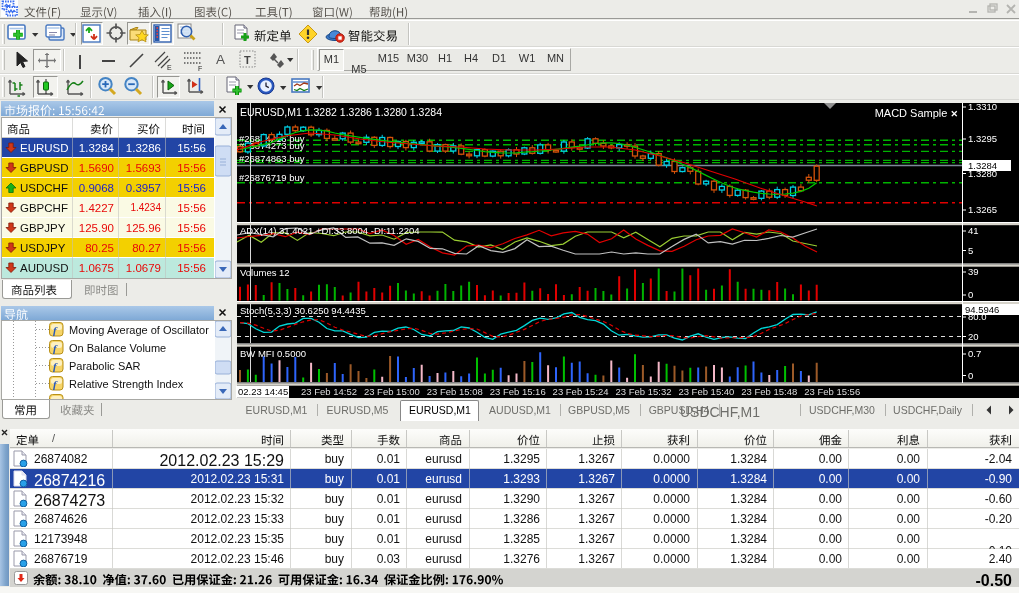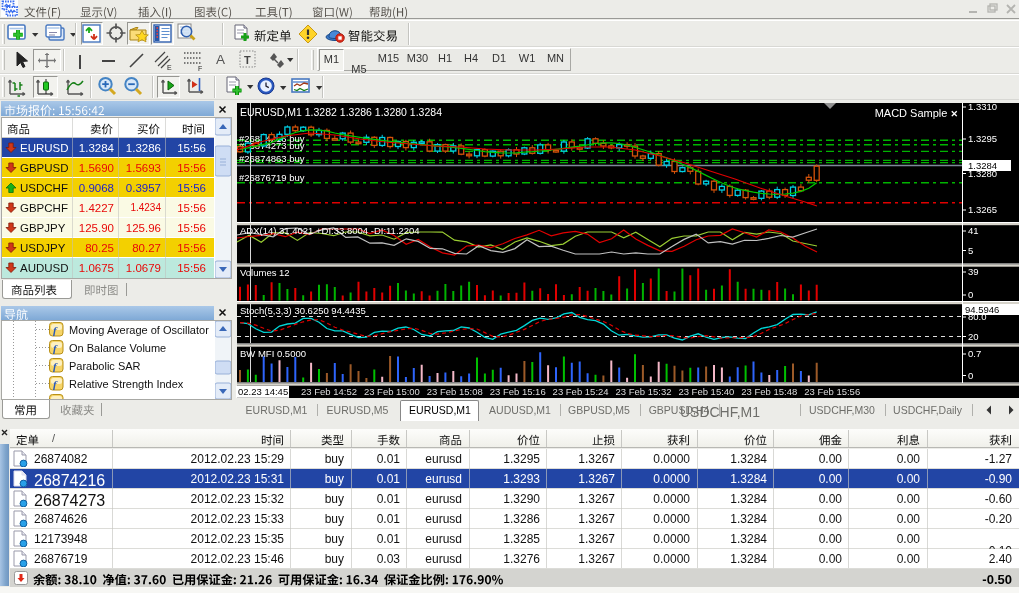--- a/index.html
+++ b/index.html
@@ -648,31 +648,31 @@
 <svg class="abs" style="left:989px;top:431.5px" width="26" height="16.7">
       <path transform="translate(0,12.42)" d="M8.2 -6.4C8.8 -6 9.4 -5.3 9.7 -4.9L10.3 -5.4C10 -5.8 9.3 -6.4 8.7 -6.8ZM7 -6.9V-5.2L7 -4.7H4.3V-3.9H6.9C6.7 -2.5 6.1 -0.9 4 0.4C4.2 0.5 4.5 0.8 4.6 0.9C6.3 -0.1 7.1 -1.4 7.5 -2.7C8.1 -1.1 9 0.2 10.4 0.9C10.5 0.7 10.8 0.4 11 0.2C9.4 -0.5 8.4 -2 7.9 -3.9H10.8V-4.7H7.8V-5.2V-6.9ZM7.3 -9.7V-8.7H4.3V-9.7H3.4V-8.7H0.7V-8H3.4V-7H4.3V-8H7.3V-7.1H8.1V-8H10.8V-8.7H8.1V-9.7ZM3.7 -6.8C3.5 -6.5 3.2 -6.2 2.9 -5.9C2.5 -6.3 2.1 -6.6 1.6 -7L1.1 -6.5C1.6 -6.2 1.9 -5.9 2.2 -5.5C1.7 -5.1 1.1 -4.8 0.5 -4.6C0.6 -4.4 0.9 -4.2 1 -4C1.6 -4.2 2.1 -4.5 2.6 -4.9C2.8 -4.6 3 -4.2 3 -3.8C2.5 -3 1.4 -2.2 0.4 -1.8C0.6 -1.6 0.9 -1.3 1 -1.1C1.7 -1.5 2.5 -2.2 3.2 -2.9L3.2 -2.4C3.2 -1.3 3.1 -0.4 2.8 -0.1C2.7 0 2.6 0.1 2.4 0.1C2.2 0.1 1.8 0.1 1.2 0.1C1.4 0.3 1.5 0.6 1.5 0.9C2 0.9 2.4 0.9 2.8 0.8C3 0.8 3.2 0.7 3.4 0.5C3.9 -0.1 4 -1.1 4 -2.4C4 -3.4 3.9 -4.4 3.3 -5.3C3.7 -5.7 4.1 -6 4.4 -6.4Z M18.3 -8.3V-1.9H19.2V-8.3ZM21.1 -9.4V-0.2C21.1 -0 21.1 0.1 20.8 0.1C20.6 0.1 19.9 0.1 19.1 0.1C19.2 0.3 19.3 0.7 19.4 0.9C20.5 0.9 21.1 0.9 21.5 0.8C21.8 0.6 22 0.4 22 -0.2V-9.4ZM16.8 -9.6C15.7 -9.1 13.7 -8.7 12 -8.5C12.1 -8.3 12.2 -8 12.3 -7.8C13 -7.9 13.7 -8 14.5 -8.2V-6.2H12.1V-5.4H14.3C13.7 -4 12.7 -2.4 11.8 -1.5C12 -1.3 12.2 -0.9 12.3 -0.7C13.1 -1.5 13.9 -2.8 14.5 -4.1V0.9H15.3V-3.7C15.9 -3.1 16.7 -2.4 17 -2L17.5 -2.7C17.2 -3 15.9 -4.1 15.3 -4.6V-5.4H17.5V-6.2H15.3V-8.3C16.1 -8.5 16.8 -8.7 17.4 -8.9Z" fill="#111"></path>
     </svg>
 <div class="abs" style="left:10px;top:449px;width:1009px;height:20px;background:#fff;border-bottom:1px solid #dcdcd8"></div>
 <svg class="abs" style="left:12px;top:450px" width="16" height="17">
       <path d="M2 1 h8 l4 4 v11 h-12 z" fill="#fff" stroke="#99a"></path>
       <path d="M10 1 v4 h4" fill="#e8e8f0" stroke="#99a"></path>
       <circle cx="11.5" cy="13.5" r="3.4" fill="#28a0e8" stroke="#1060a0"></circle>
     </svg>
 <div class="t" style="left:34px;top:452px;font-size:12px;color:#111">26874082</div>
-<div class="t" style="right:735px;top:452px;font-size:12px;color:#111">2012.02.23 15:29</div>
+<div class="t" style="right:735px;top:452px;font-size:16px;color:#111">2012.02.23 15:29</div>
 <div class="t" style="right:675px;top:452px;font-size:12px;color:#111">buy</div>
 <div class="t" style="right:619px;top:452px;font-size:12px;color:#111">0.01</div>
 <div class="t" style="right:557px;top:452px;font-size:12px;color:#111">eurusd</div>
 <div class="t" style="right:479px;top:452px;font-size:12px;color:#111">1.3295</div>
 <div class="t" style="right:404px;top:452px;font-size:12px;color:#111">1.3267</div>
 <div class="t" style="right:329px;top:452px;font-size:12px;color:#111">0.0000</div>
 <div class="t" style="right:252px;top:452px;font-size:12px;color:#111">1.3284</div>
 <div class="t" style="right:177px;top:452px;font-size:12px;color:#111">0.00</div>
 <div class="t" style="right:99px;top:452px;font-size:12px;color:#111">0.00</div>
-<div class="t" style="right:7px;top:452px;font-size:12px;color:#111">-1.27</div>
+<div class="t" style="right:7px;top:452px;font-size:12px;color:#111">-2.04</div>
 <div class="abs" style="left:10px;top:469px;width:1009px;height:20px;background:#2245a5;border-bottom:1px solid #dcdcd8"></div>
 <svg class="abs" style="left:12px;top:470px" width="16" height="17">
       <path d="M2 1 h8 l4 4 v11 h-12 z" fill="#fff" stroke="#dde"></path>
       <path d="M10 1 v4 h4" fill="#e8e8f0" stroke="#dde"></path>
       <circle cx="11.5" cy="13.5" r="3.4" fill="#28a0e8" stroke="#1060a0"></circle>
     </svg>
 <div class="t" style="left:34px;top:472px;font-size:16px;color:#fff">26874216</div>
 <div class="t" style="right:735px;top:472px;font-size:12px;color:#fff">2012.02.23 15:31</div>
 <div class="t" style="right:675px;top:472px;font-size:12px;color:#fff">buy</div>
 <div class="t" style="right:619px;top:472px;font-size:12px;color:#fff">0.01</div>
@@ -768,14 +768,14 @@
 <div class="abs" style="left:848px;top:449px;width:1px;height:119px;background:#c4c4c0;opacity:0.65"></div>
 <div class="abs" style="left:927px;top:449px;width:1px;height:119px;background:#c4c4c0;opacity:0.65"></div>
 <div class="abs" style="left:10px;top:569px;width:1009px;height:18px;background:#d4d4d0"></div>
 <svg class="abs" style="left:14px;top:571px" width="14" height="14">
 <rect x="0.5" y="0.5" width="13" height="13" rx="2" fill="#fff" stroke="#999"></rect>
 <path d="M7 11 L3.5 7 H5.5 V3 H8.5 V7 H10.5 Z" fill="#e02818"></path>
 </svg>
 <svg class="abs" style="left:33px;top:570.5px" width="473.4" height="17.7">
       <path transform="translate(0,13.18)" d="M7.7 -1.8C8.5 -1 9.6 0 10.1 0.7L11.4 -0.1C10.9 -0.8 9.7 -1.8 8.9 -2.5ZM3 -2.5C2.4 -1.7 1.4 -0.8 0.5 -0.3C0.9 -0 1.4 0.5 1.6 0.7C2.5 0.1 3.6 -1 4.4 -2ZM6.1 -10.5C4.7 -8.8 2.3 -7.3 0.2 -6.4C0.5 -6.1 0.9 -5.6 1.2 -5.2C1.7 -5.5 2.3 -5.8 2.9 -6.1V-5.4H5.3V-4.2H1.3V-2.9H5.3V-0.5C5.3 -0.3 5.3 -0.3 5.1 -0.3C4.9 -0.3 4.2 -0.3 3.6 -0.3C3.8 0.1 4.1 0.7 4.1 1.1C5.1 1.1 5.7 1.1 6.2 0.9C6.7 0.6 6.9 0.2 6.9 -0.5V-2.9H11.1V-4.2H6.9V-5.4H9.2V-6.2C9.8 -5.9 10.5 -5.6 11.1 -5.3C11.3 -5.7 11.7 -6.2 12.1 -6.6C10.3 -7.2 8.6 -8 7 -9.6L7.2 -9.9ZM3.7 -6.7C4.6 -7.3 5.4 -7.9 6.1 -8.6C6.9 -7.8 7.7 -7.2 8.5 -6.7Z M21.2 -0.7C22 -0.2 22.9 0.6 23.4 1.1L24.2 0.1C23.7 -0.4 22.7 -1.1 22 -1.6ZM18.6 -7.4V-1.6H19.8V-6.3H22.3V-1.7H23.6V-7.4H21.4L21.8 -8.4H24V-9.7H18.5V-8.4H20.5C20.4 -8.1 20.3 -7.7 20.1 -7.4ZM13.8 -4.8 14.4 -4.5C13.8 -4.2 13.2 -3.9 12.5 -3.8C12.7 -3.5 13 -2.8 13 -2.4L13.6 -2.6V1H14.9V0.7H16.4V1H17.8V0.3C18 0.5 18.3 0.9 18.3 1.2C21.4 0.1 21.7 -1.9 21.7 -5.8H20.5C20.4 -2.4 20.3 -0.8 17.8 0.1V-2.8H17.6L18.6 -3.7C18.1 -4 17.5 -4.3 16.8 -4.7C17.4 -5.2 17.8 -5.9 18.2 -6.6L17.5 -7H18.3V-9.2H16.5L15.9 -10.3L14.5 -10L14.9 -9.2H12.7V-7H14V-8H17V-7.1H15.5L15.8 -7.6L14.6 -7.8C14.2 -7.1 13.4 -6.3 12.4 -5.7C12.7 -5.5 13.1 -5 13.2 -4.7C13.8 -5.1 14.3 -5.5 14.7 -6H16.3C16.1 -5.7 15.9 -5.5 15.6 -5.3L14.8 -5.7ZM14.9 -0.5V-1.7H16.4V-0.5ZM14.1 -2.8C14.7 -3.1 15.3 -3.4 15.8 -3.8C16.4 -3.4 17.1 -3.1 17.5 -2.8Z M26.4 -4.5C27 -4.5 27.5 -5 27.5 -5.6C27.5 -6.3 27 -6.8 26.4 -6.8C25.7 -6.8 25.3 -6.3 25.3 -5.6C25.3 -5 25.7 -4.5 26.4 -4.5ZM26.4 0.2C27 0.2 27.5 -0.3 27.5 -1C27.5 -1.7 27 -2.2 26.4 -2.2C25.7 -2.2 25.3 -1.7 25.3 -1C25.3 -0.3 25.7 0.2 26.4 0.2Z M34.5 0.2C36.2 0.2 37.6 -0.8 37.6 -2.4C37.6 -3.6 36.9 -4.4 35.9 -4.7V-4.7C36.8 -5.1 37.4 -5.8 37.4 -6.8C37.4 -8.3 36.2 -9.2 34.4 -9.2C33.4 -9.2 32.5 -8.8 31.7 -8.1L32.6 -7C33.2 -7.5 33.7 -7.8 34.3 -7.8C35.1 -7.8 35.6 -7.4 35.6 -6.7C35.6 -5.8 35 -5.3 33.4 -5.3V-4C35.3 -4 35.8 -3.4 35.8 -2.5C35.8 -1.7 35.2 -1.3 34.3 -1.3C33.5 -1.3 32.8 -1.7 32.3 -2.2L31.5 -1.1C32.1 -0.4 33 0.2 34.5 0.2Z M41.9 0.2C43.7 0.2 45 -0.9 45 -2.2C45 -3.5 44.3 -4.2 43.4 -4.7V-4.7C44 -5.1 44.6 -5.9 44.6 -6.8C44.6 -8.2 43.6 -9.2 42 -9.2C40.4 -9.2 39.3 -8.3 39.3 -6.8C39.3 -5.8 39.8 -5.2 40.5 -4.7V-4.6C39.6 -4.2 38.9 -3.4 38.9 -2.2C38.9 -0.8 40.2 0.2 41.9 0.2ZM42.5 -5.2C41.6 -5.5 40.8 -6 40.8 -6.8C40.8 -7.5 41.3 -7.9 41.9 -7.9C42.7 -7.9 43.1 -7.4 43.1 -6.7C43.1 -6.1 42.9 -5.6 42.5 -5.2ZM42 -1.1C41.1 -1.1 40.5 -1.6 40.5 -2.4C40.5 -3.1 40.8 -3.7 41.3 -4.1C42.5 -3.6 43.3 -3.2 43.3 -2.3C43.3 -1.5 42.7 -1.1 42 -1.1Z M47.5 0.2C48.2 0.2 48.6 -0.3 48.6 -1C48.6 -1.7 48.2 -2.2 47.5 -2.2C46.9 -2.2 46.4 -1.7 46.4 -1C46.4 -0.3 46.9 0.2 47.5 0.2Z M50.5 0H55.9V-1.5H54.2V-9H52.9C52.3 -8.7 51.7 -8.4 50.8 -8.3V-7.2H52.4V-1.5H50.5Z M60.3 0.2C62.1 0.2 63.4 -1.4 63.4 -4.6C63.4 -7.7 62.1 -9.2 60.3 -9.2C58.5 -9.2 57.2 -7.7 57.2 -4.6C57.2 -1.4 58.5 0.2 60.3 0.2ZM60.3 -1.2C59.5 -1.2 58.9 -2 58.9 -4.6C58.9 -7.1 59.5 -7.8 60.3 -7.8C61.1 -7.8 61.6 -7.1 61.6 -4.6C61.6 -2 61.1 -1.2 60.3 -1.2Z M69.9 -0.1 71.4 0.5C71.9 -0.7 72.5 -2.2 73 -3.6L71.7 -4.3C71.1 -2.7 70.4 -1.1 69.9 -0.1ZM75.5 -8.1H77.4C77.3 -7.8 77.1 -7.4 76.9 -7.2H74.8C75 -7.5 75.3 -7.8 75.5 -8.1ZM69.8 -9.3C70.4 -8.3 71.2 -7 71.5 -6.3L72.6 -6.8C73 -6.6 73.4 -6.2 73.7 -5.9L74.1 -6.4V-5.9H76.1V-5.1H73V-3.8H76.1V-3H73.7V-1.7H76.1V-0.5C76.1 -0.4 76.1 -0.3 75.9 -0.3C75.7 -0.3 75 -0.3 74.4 -0.3C74.5 0.1 74.7 0.7 74.8 1C75.7 1.1 76.4 1 76.9 0.8C77.4 0.6 77.6 0.2 77.6 -0.5V-1.7H79V-1.2H80.3V-3.8H81.2V-5.1H80.3V-7.2H78.4C78.8 -7.7 79.1 -8.3 79.4 -8.7L78.4 -9.4L78.2 -9.3H76.3L76.6 -10L75.2 -10.4C74.6 -9.2 73.7 -8 72.8 -7.1C72.4 -7.9 71.7 -9 71.2 -9.9ZM79 -3H77.6V-3.8H79ZM79 -5.1H77.6V-5.9H79Z M88.8 -10.3C88.7 -10 88.7 -9.6 88.7 -9.2H85.7V-8H88.5L88.4 -7.2H86.2V-0.4H85.2V0.9H93.4V-0.4H92.5V-7.2H89.7L89.9 -8H93.2V-9.2H90.1L90.3 -10.3ZM87.5 -0.4V-1.1H91.2V-0.4ZM87.5 -4.4H91.2V-3.7H87.5ZM87.5 -5.4V-6.1H91.2V-5.4ZM87.5 -2.7H91.2V-2.1H87.5ZM84.5 -10.3C83.9 -8.6 82.9 -6.9 81.9 -5.7C82.1 -5.4 82.5 -4.6 82.6 -4.2C82.9 -4.5 83.1 -4.8 83.3 -5.1V1.1H84.7V-7.2C85.1 -8.1 85.5 -9 85.9 -9.9Z M95.8 -4.5C96.5 -4.5 96.9 -5 96.9 -5.6C96.9 -6.3 96.5 -6.8 95.8 -6.8C95.2 -6.8 94.7 -6.3 94.7 -5.6C94.7 -5 95.2 -4.5 95.8 -4.5ZM95.8 0.2C96.5 0.2 96.9 -0.3 96.9 -1C96.9 -1.7 96.5 -2.2 95.8 -2.2C95.2 -2.2 94.7 -1.7 94.7 -1C94.7 -0.3 95.2 0.2 95.8 0.2Z M103.9 0.2C105.6 0.2 107.1 -0.8 107.1 -2.4C107.1 -3.6 106.3 -4.4 105.3 -4.7V-4.7C106.2 -5.1 106.8 -5.8 106.8 -6.8C106.8 -8.3 105.6 -9.2 103.9 -9.2C102.8 -9.2 101.9 -8.8 101.2 -8.1L102.1 -7C102.6 -7.5 103.1 -7.8 103.8 -7.8C104.5 -7.8 105 -7.4 105 -6.7C105 -5.8 104.4 -5.3 102.8 -5.3V-4C104.7 -4 105.3 -3.4 105.3 -2.5C105.3 -1.7 104.7 -1.3 103.7 -1.3C102.9 -1.3 102.3 -1.7 101.7 -2.2L100.9 -1.1C101.5 -0.4 102.5 0.2 103.9 0.2Z M110 0H111.8C112 -3.5 112.3 -5.4 114.4 -7.9V-9H108.4V-7.5H112.4C110.7 -5.1 110.2 -3.1 110 0Z M116.9 0.2C117.6 0.2 118.1 -0.3 118.1 -1C118.1 -1.7 117.6 -2.2 116.9 -2.2C116.3 -2.2 115.8 -1.7 115.8 -1C115.8 -0.3 116.3 0.2 116.9 0.2Z M122.8 0.2C124.3 0.2 125.6 -1 125.6 -2.9C125.6 -4.8 124.5 -5.7 123 -5.7C122.4 -5.7 121.7 -5.3 121.2 -4.7C121.3 -7 122.1 -7.8 123.1 -7.8C123.7 -7.8 124.2 -7.5 124.5 -7.1L125.5 -8.2C124.9 -8.7 124.1 -9.2 123 -9.2C121.2 -9.2 119.5 -7.8 119.5 -4.4C119.5 -1.2 121.1 0.2 122.8 0.2ZM121.2 -3.5C121.7 -4.1 122.2 -4.4 122.7 -4.4C123.5 -4.4 124 -3.9 124 -2.9C124 -1.8 123.4 -1.2 122.7 -1.2C122 -1.2 121.4 -1.8 121.2 -3.5Z M129.7 0.2C131.6 0.2 132.8 -1.4 132.8 -4.6C132.8 -7.7 131.6 -9.2 129.7 -9.2C127.9 -9.2 126.7 -7.7 126.7 -4.6C126.7 -1.4 127.9 0.2 129.7 0.2ZM129.7 -1.2C128.9 -1.2 128.4 -2 128.4 -4.6C128.4 -7.1 128.9 -7.8 129.7 -7.8C130.5 -7.8 131.1 -7.1 131.1 -4.6C131.1 -2 130.5 -1.2 129.7 -1.2Z M140 -9.7V-8.2H147.5V-5.6H142V-7.3H140.5V-1.6C140.5 0.3 141.2 0.8 143.5 0.8C144.1 0.8 147 0.8 147.6 0.8C149.8 0.8 150.4 0.1 150.7 -2.2C150.2 -2.3 149.6 -2.6 149.2 -2.8C149 -1 148.8 -0.7 147.5 -0.7C146.8 -0.7 144.2 -0.7 143.5 -0.7C142.2 -0.7 142 -0.8 142 -1.6V-4.2H147.5V-3.6H149.1V-9.7Z M152.8 -9.6V-5.2C152.8 -3.5 152.7 -1.3 151.3 0.2C151.7 0.4 152.3 0.9 152.5 1.2C153.4 0.2 153.8 -1.1 154 -2.5H156.6V0.9H158V-2.5H160.6V-0.6C160.6 -0.4 160.5 -0.4 160.3 -0.4C160.1 -0.4 159.3 -0.3 158.6 -0.4C158.8 0 159 0.6 159 1C160.1 1 160.9 1 161.4 0.8C161.9 0.5 162.1 0.1 162.1 -0.6V-9.6ZM154.2 -8.1H156.6V-6.7H154.2ZM160.6 -8.1V-6.7H158V-8.1ZM154.2 -5.4H156.6V-3.9H154.2C154.2 -4.3 154.2 -4.8 154.2 -5.2ZM160.6 -5.4V-3.9H158V-5.4Z M169.3 -8.5H172.9V-6.9H169.3ZM168 -9.8V-5.6H170.4V-4.5H167.2V-3.2H169.7C168.9 -2.1 167.8 -1.1 166.7 -0.5C167 -0.3 167.5 0.3 167.7 0.6C168.7 0 169.6 -0.9 170.4 -2V1.1H171.8V-2.1C172.5 -1 173.4 0 174.3 0.6C174.6 0.3 175 -0.2 175.4 -0.5C174.3 -1.1 173.3 -2.1 172.6 -3.2H175V-4.5H171.8V-5.6H174.4V-9.8ZM166.4 -10.3C165.7 -8.6 164.6 -6.9 163.5 -5.8C163.7 -5.4 164.1 -4.6 164.3 -4.3C164.6 -4.6 164.9 -4.9 165.2 -5.3V1.1H166.6V-7.5C167 -8.3 167.4 -9.1 167.7 -9.9Z M176.4 -9.3C177.1 -8.7 178 -7.9 178.4 -7.3L179.4 -8.3C179 -8.8 178.1 -9.6 177.4 -10.2ZM179.8 -0.7V0.6H187.3V-0.7H184.8V-4.1H186.8V-5.5H184.8V-8.2H187.1V-9.6H180.1V-8.2H183.3V-0.7H182.1V-6.3H180.7V-0.7ZM175.9 -6.6V-5.2H177.4V-1.7C177.4 -0.9 176.9 -0.3 176.6 -0.1C176.9 0.1 177.3 0.6 177.5 0.9C177.7 0.6 178.1 0.2 180.4 -1.7C180.2 -2 179.9 -2.6 179.8 -3L178.8 -2.2V-6.6Z M193.6 -10.5C192.4 -8.7 190.2 -7.4 187.9 -6.8C188.3 -6.4 188.7 -5.8 188.9 -5.4C189.4 -5.6 190 -5.8 190.5 -6.1V-5.5H193V-4.2H189.1V-2.9H190.8L189.9 -2.5C190.3 -1.9 190.7 -1.1 190.9 -0.5H188.5V0.8H199.1V-0.5H196.4C196.8 -1 197.3 -1.8 197.7 -2.5L196.5 -2.9H198.4V-4.2H194.5V-5.5H197V-6.2C197.5 -5.9 198.1 -5.7 198.7 -5.5C198.9 -5.9 199.3 -6.5 199.7 -6.8C197.8 -7.3 195.8 -8.3 194.6 -9.4L195 -9.9ZM195.9 -6.8H191.8C192.5 -7.3 193.2 -7.8 193.8 -8.4C194.4 -7.8 195.1 -7.3 195.9 -6.8ZM193 -2.9V-0.5H191.2L192.2 -1C192 -1.5 191.5 -2.3 191.1 -2.9ZM194.5 -2.9H196.3C196.1 -2.3 195.6 -1.4 195.2 -0.9L196.1 -0.5H194.5Z M201.8 -4.5C202.5 -4.5 203 -5 203 -5.6C203 -6.3 202.5 -6.8 201.8 -6.8C201.2 -6.8 200.7 -6.3 200.7 -5.6C200.7 -5 201.2 -4.5 201.8 -4.5ZM201.8 0.2C202.5 0.2 203 -0.3 203 -1C203 -1.7 202.5 -2.2 201.8 -2.2C201.2 -2.2 200.7 -1.7 200.7 -1C200.7 -0.3 201.2 0.2 201.8 0.2Z M207.1 0H213.2V-1.5H211.2C210.8 -1.5 210.2 -1.5 209.7 -1.4C211.4 -3 212.7 -4.8 212.7 -6.4C212.7 -8.1 211.6 -9.2 209.9 -9.2C208.7 -9.2 207.9 -8.7 207 -7.8L208 -6.9C208.5 -7.4 209 -7.8 209.7 -7.8C210.5 -7.8 211 -7.2 211 -6.3C211 -4.9 209.6 -3.2 207.1 -1Z M214.8 0H220.2V-1.5H218.5V-9H217.2C216.6 -8.7 216 -8.4 215.1 -8.3V-7.2H216.7V-1.5H214.8Z M223 0.2C223.6 0.2 224.1 -0.3 224.1 -1C224.1 -1.7 223.6 -2.2 223 -2.2C222.3 -2.2 221.9 -1.7 221.9 -1C221.9 -0.3 222.3 0.2 223 0.2Z M225.5 0H231.5V-1.5H229.6C229.2 -1.5 228.6 -1.5 228.1 -1.4C229.7 -3 231.1 -4.8 231.1 -6.4C231.1 -8.1 230 -9.2 228.3 -9.2C227 -9.2 226.2 -8.7 225.4 -7.8L226.4 -6.9C226.8 -7.4 227.4 -7.8 228 -7.8C228.9 -7.8 229.4 -7.2 229.4 -6.3C229.4 -4.9 227.9 -3.2 225.5 -1Z M236 0.2C237.5 0.2 238.8 -1 238.8 -2.9C238.8 -4.8 237.8 -5.7 236.2 -5.7C235.7 -5.7 234.9 -5.3 234.4 -4.7C234.5 -7 235.3 -7.8 236.4 -7.8C236.9 -7.8 237.4 -7.5 237.8 -7.1L238.7 -8.2C238.2 -8.7 237.4 -9.2 236.3 -9.2C234.4 -9.2 232.8 -7.8 232.8 -4.4C232.8 -1.2 234.3 0.2 236 0.2ZM234.4 -3.5C234.9 -4.1 235.4 -4.4 235.9 -4.4C236.7 -4.4 237.2 -3.9 237.2 -2.9C237.2 -1.8 236.7 -1.2 236 -1.2C235.2 -1.2 234.6 -1.8 234.4 -3.5Z M245.5 -9.6V-8.1H253.6V-0.8C253.6 -0.5 253.5 -0.4 253.2 -0.4C252.9 -0.4 251.8 -0.4 251 -0.5C251.2 -0.1 251.5 0.6 251.6 1.1C252.8 1.1 253.7 1 254.3 0.8C254.9 0.6 255.1 0.1 255.1 -0.8V-8.1H256.5V-9.6ZM248 -5.3H250.4V-3.3H248ZM246.6 -6.7V-1H248V-2H251.8V-6.7Z M258.8 -9.6V-5.2C258.8 -3.5 258.7 -1.3 257.4 0.2C257.7 0.4 258.3 0.9 258.5 1.2C259.4 0.2 259.9 -1.1 260.1 -2.5H262.6V0.9H264.1V-2.5H266.6V-0.6C266.6 -0.4 266.5 -0.4 266.3 -0.4C266.1 -0.4 265.3 -0.3 264.6 -0.4C264.8 0 265 0.6 265.1 1C266.2 1 266.9 1 267.4 0.8C267.9 0.5 268.1 0.1 268.1 -0.6V-9.6ZM260.3 -8.1H262.6V-6.7H260.3ZM266.6 -8.1V-6.7H264.1V-8.1ZM260.3 -5.4H262.6V-3.9H260.2C260.3 -4.3 260.3 -4.8 260.3 -5.2ZM266.6 -5.4V-3.9H264.1V-5.4Z M275.4 -8.5H279V-6.9H275.4ZM274 -9.8V-5.6H276.4V-4.5H273.2V-3.2H275.7C274.9 -2.1 273.9 -1.1 272.7 -0.5C273.1 -0.3 273.5 0.3 273.8 0.6C274.7 0 275.7 -0.9 276.4 -2V1.1H277.9V-2.1C278.6 -1 279.5 0 280.4 0.6C280.6 0.3 281.1 -0.2 281.4 -0.5C280.4 -1.1 279.3 -2.1 278.6 -3.2H281V-4.5H277.9V-5.6H280.4V-9.8ZM272.4 -10.3C271.8 -8.6 270.6 -6.9 269.5 -5.8C269.8 -5.4 270.2 -4.6 270.3 -4.3C270.6 -4.6 270.9 -4.9 271.2 -5.3V1.1H272.6V-7.5C273 -8.3 273.4 -9.1 273.8 -9.9Z M282.5 -9.3C283.1 -8.7 284 -7.9 284.4 -7.3L285.4 -8.3C285 -8.8 284.1 -9.6 283.4 -10.2ZM285.8 -0.7V0.6H293.3V-0.7H290.8V-4.1H292.9V-5.5H290.8V-8.2H293.1V-9.6H286.2V-8.2H289.3V-0.7H288.2V-6.3H286.7V-0.7ZM282 -6.6V-5.2H283.4V-1.7C283.4 -0.9 283 -0.3 282.6 -0.1C282.9 0.1 283.4 0.6 283.5 0.9C283.7 0.6 284.2 0.2 286.4 -1.7C286.2 -2 285.9 -2.6 285.8 -3L284.8 -2.2V-6.6Z M299.6 -10.5C298.5 -8.7 296.3 -7.4 293.9 -6.8C294.3 -6.4 294.7 -5.8 294.9 -5.4C295.5 -5.6 296 -5.8 296.5 -6.1V-5.5H299V-4.2H295.1V-2.9H296.9L295.9 -2.5C296.3 -1.9 296.7 -1.1 296.9 -0.5H294.5V0.8H305.1V-0.5H302.5C302.9 -1 303.3 -1.8 303.8 -2.5L302.5 -2.9H304.5V-4.2H300.6V-5.5H303V-6.2C303.6 -5.9 304.1 -5.7 304.7 -5.5C304.9 -5.9 305.4 -6.5 305.7 -6.8C303.9 -7.3 301.9 -8.3 300.7 -9.4L301 -9.9ZM301.9 -6.8H297.9C298.6 -7.3 299.2 -7.8 299.8 -8.4C300.4 -7.8 301.2 -7.3 301.9 -6.8ZM299 -2.9V-0.5H297.2L298.2 -1C298 -1.5 297.6 -2.3 297.1 -2.9ZM300.6 -2.9H302.3C302.1 -2.3 301.6 -1.4 301.3 -0.9L302.1 -0.5H300.6Z M307.9 -4.5C308.5 -4.5 309 -5 309 -5.6C309 -6.3 308.5 -6.8 307.9 -6.8C307.2 -6.8 306.8 -6.3 306.8 -5.6C306.8 -5 307.2 -4.5 307.9 -4.5ZM307.9 0.2C308.5 0.2 309 -0.3 309 -1C309 -1.7 308.5 -2.2 307.9 -2.2C307.2 -2.2 306.8 -1.7 306.8 -1C306.8 -0.3 307.2 0.2 307.9 0.2Z M313.6 0H319.1V-1.5H317.4V-9H316C315.5 -8.7 314.8 -8.4 313.9 -8.3V-7.2H315.6V-1.5H313.6Z M323.7 0.2C325.2 0.2 326.5 -1 326.5 -2.9C326.5 -4.8 325.4 -5.7 323.9 -5.7C323.3 -5.7 322.6 -5.3 322.1 -4.7C322.2 -7 323 -7.8 324 -7.8C324.6 -7.8 325.1 -7.5 325.4 -7.1L326.4 -8.2C325.8 -8.7 325 -9.2 323.9 -9.2C322.1 -9.2 320.4 -7.8 320.4 -4.4C320.4 -1.2 322 0.2 323.7 0.2ZM322.1 -3.5C322.6 -4.1 323.1 -4.4 323.6 -4.4C324.4 -4.4 324.9 -3.9 324.9 -2.9C324.9 -1.8 324.3 -1.2 323.6 -1.2C322.9 -1.2 322.3 -1.8 322.1 -3.5Z M329 0.2C329.6 0.2 330.1 -0.3 330.1 -1C330.1 -1.7 329.6 -2.2 329 -2.2C328.4 -2.2 327.9 -1.7 327.9 -1C327.9 -0.3 328.4 0.2 329 0.2Z M334.3 0.2C336 0.2 337.5 -0.8 337.5 -2.4C337.5 -3.6 336.7 -4.4 335.7 -4.7V-4.7C336.7 -5.1 337.2 -5.8 337.2 -6.8C337.2 -8.3 336 -9.2 334.3 -9.2C333.2 -9.2 332.4 -8.8 331.6 -8.1L332.5 -7C333 -7.5 333.5 -7.8 334.2 -7.8C335 -7.8 335.4 -7.4 335.4 -6.7C335.4 -5.8 334.9 -5.3 333.2 -5.3V-4C335.2 -4 335.7 -3.4 335.7 -2.5C335.7 -1.7 335.1 -1.3 334.2 -1.3C333.3 -1.3 332.7 -1.7 332.1 -2.2L331.3 -1.1C331.9 -0.4 332.9 0.2 334.3 0.2Z M342.3 0H344V-2.3H345V-3.7H344V-9H341.8L338.4 -3.6V-2.3H342.3ZM342.3 -3.7H340.2L341.6 -6C341.8 -6.4 342.1 -6.9 342.3 -7.4H342.4C342.3 -6.9 342.3 -6.1 342.3 -5.6Z M357 -8.5H360.6V-6.9H357ZM355.6 -9.8V-5.6H358V-4.5H354.8V-3.2H357.3C356.6 -2.1 355.5 -1.1 354.4 -0.5C354.7 -0.3 355.2 0.3 355.4 0.6C356.4 0 357.3 -0.9 358 -2V1.1H359.5V-2.1C360.2 -1 361.1 0 362 0.6C362.2 0.3 362.7 -0.2 363 -0.5C362 -1.1 360.9 -2.1 360.2 -3.2H362.7V-4.5H359.5V-5.6H362.1V-9.8ZM354 -10.3C353.4 -8.6 352.3 -6.9 351.1 -5.8C351.4 -5.4 351.8 -4.6 351.9 -4.3C352.2 -4.6 352.5 -4.9 352.8 -5.3V1.1H354.2V-7.5C354.7 -8.3 355.1 -9.1 355.4 -9.9Z M364.1 -9.3C364.8 -8.7 365.6 -7.9 366 -7.3L367 -8.3C366.6 -8.8 365.7 -9.6 365.1 -10.2ZM367.5 -0.7V0.6H375V-0.7H372.5V-4.1H374.5V-5.5H372.5V-8.2H374.7V-9.6H367.8V-8.2H371V-0.7H369.8V-6.3H368.4V-0.7ZM363.6 -6.6V-5.2H365V-1.7C365 -0.9 364.6 -0.3 364.3 -0.1C364.5 0.1 365 0.6 365.2 0.9C365.4 0.6 365.8 0.2 368 -1.7C367.8 -2 367.6 -2.6 367.4 -3L366.5 -2.2V-6.6Z M381.2 -10.5C380.1 -8.7 377.9 -7.4 375.6 -6.8C375.9 -6.4 376.3 -5.8 376.6 -5.4C377.1 -5.6 377.6 -5.8 378.1 -6.1V-5.5H380.6V-4.2H376.7V-2.9H378.5L377.5 -2.5C377.9 -1.9 378.3 -1.1 378.5 -0.5H376.1V0.8H386.7V-0.5H384.1C384.5 -1 385 -1.8 385.4 -2.5L384.2 -2.9H386.1V-4.2H382.2V-5.5H384.7V-6.2C385.2 -5.9 385.8 -5.7 386.3 -5.5C386.5 -5.9 387 -6.5 387.3 -6.8C385.5 -7.3 383.5 -8.3 382.3 -9.4L382.6 -9.9ZM383.5 -6.8H379.5C380.2 -7.3 380.9 -7.8 381.5 -8.4C382.1 -7.8 382.8 -7.3 383.5 -6.8ZM380.6 -2.9V-0.5H378.8L379.8 -1C379.7 -1.5 379.2 -2.3 378.8 -2.9ZM382.2 -2.9H384C383.7 -2.3 383.3 -1.4 382.9 -0.9L383.7 -0.5H382.2Z M388.9 1.1C389.2 0.8 389.8 0.5 393.1 -0.6C393 -1 393 -1.7 393 -2.1L390.4 -1.3V-5.3H393.2V-6.7H390.4V-10.2H388.8V-1.3C388.8 -0.7 388.5 -0.3 388.2 -0.1C388.4 0.1 388.8 0.7 388.9 1.1ZM393.8 -10.2V-1.5C393.8 0.3 394.2 0.8 395.6 0.8C395.9 0.8 397 0.8 397.2 0.8C398.7 0.8 399 -0.2 399.2 -2.7C398.8 -2.8 398.1 -3.1 397.8 -3.3C397.7 -1.2 397.6 -0.6 397.1 -0.6C396.9 -0.6 396 -0.6 395.8 -0.6C395.4 -0.6 395.3 -0.7 395.3 -1.4V-4.2C396.6 -5.1 398 -6.2 399.2 -7.2L398 -8.5C397.3 -7.7 396.3 -6.8 395.3 -6V-10.2Z M407.8 -9.1V-2H409.1V-9.1ZM409.8 -10.2V-0.7C409.8 -0.5 409.7 -0.4 409.5 -0.4C409.3 -0.4 408.6 -0.4 407.9 -0.4C408.1 -0 408.3 0.6 408.3 1C409.3 1 410.1 1 410.5 0.7C411 0.5 411.2 0.1 411.2 -0.7V-10.2ZM404 -3.3C404.3 -3 404.7 -2.7 405 -2.4C404.5 -1.3 403.9 -0.5 403.2 -0C403.5 0.2 403.9 0.7 404.1 1.1C406 -0.4 407.1 -3 407.4 -6.9L406.6 -7.1L406.4 -7.1H405.3C405.4 -7.5 405.5 -8 405.6 -8.4H407.5V-9.8H403.3V-8.4H404.2C403.9 -6.6 403.4 -5 402.5 -3.9C402.8 -3.7 403.4 -3.2 403.6 -3C404.1 -3.7 404.6 -4.7 404.9 -5.8H406C405.9 -5 405.7 -4.3 405.5 -3.7L404.8 -4.3ZM401.9 -10.3C401.5 -8.7 400.8 -7 400 -5.9C400.2 -5.5 400.5 -4.7 400.6 -4.3C400.8 -4.5 400.9 -4.8 401.1 -5V1.1H402.5V-7.8C402.8 -8.5 403 -9.2 403.2 -10Z M413.9 -4.5C414.5 -4.5 415 -5 415 -5.6C415 -6.3 414.5 -6.8 413.9 -6.8C413.3 -6.8 412.8 -6.3 412.8 -5.6C412.8 -5 413.3 -4.5 413.9 -4.5ZM413.9 0.2C414.5 0.2 415 -0.3 415 -1C415 -1.7 414.5 -2.2 413.9 -2.2C413.3 -2.2 412.8 -1.7 412.8 -1C412.8 -0.3 413.3 0.2 413.9 0.2Z M419.7 0H425.1V-1.5H423.4V-9H422.1C421.5 -8.7 420.9 -8.4 420 -8.3V-7.2H421.6V-1.5H419.7Z M428.1 0H429.9C430.1 -3.5 430.4 -5.4 432.5 -7.9V-9H426.5V-7.5H430.5C428.8 -5.1 428.3 -3.1 428.1 0Z M436.9 0.2C438.4 0.2 439.7 -1 439.7 -2.9C439.7 -4.8 438.7 -5.7 437.1 -5.7C436.6 -5.7 435.8 -5.3 435.3 -4.7C435.4 -7 436.2 -7.8 437.3 -7.8C437.8 -7.8 438.3 -7.5 438.7 -7.1L439.6 -8.2C439.1 -8.7 438.3 -9.2 437.2 -9.2C435.3 -9.2 433.7 -7.8 433.7 -4.4C433.7 -1.2 435.2 0.2 436.9 0.2ZM435.3 -3.5C435.8 -4.1 436.3 -4.4 436.8 -4.4C437.6 -4.4 438.1 -3.9 438.1 -2.9C438.1 -1.8 437.6 -1.2 436.9 -1.2C436.1 -1.2 435.5 -1.8 435.3 -3.5Z M442.2 0.2C442.9 0.2 443.3 -0.3 443.3 -1C443.3 -1.7 442.9 -2.2 442.2 -2.2C441.6 -2.2 441.1 -1.7 441.1 -1C441.1 -0.3 441.6 0.2 442.2 0.2Z M447.3 0.2C449.1 0.2 450.8 -1.3 450.8 -4.7C450.8 -7.9 449.3 -9.2 447.5 -9.2C446 -9.2 444.7 -8 444.7 -6.2C444.7 -4.3 445.8 -3.3 447.3 -3.3C447.9 -3.3 448.7 -3.7 449.1 -4.3C449.1 -2.1 448.2 -1.3 447.2 -1.3C446.7 -1.3 446.1 -1.6 445.8 -1.9L444.8 -0.9C445.4 -0.3 446.2 0.2 447.3 0.2ZM449.1 -5.6C448.7 -4.9 448.1 -4.6 447.6 -4.6C446.8 -4.6 446.3 -5.1 446.3 -6.2C446.3 -7.3 446.9 -7.8 447.6 -7.8C448.3 -7.8 449 -7.2 449.1 -5.6Z M455 0.2C456.9 0.2 458.1 -1.4 458.1 -4.6C458.1 -7.7 456.9 -9.2 455 -9.2C453.2 -9.2 451.9 -7.7 451.9 -4.6C451.9 -1.4 453.2 0.2 455 0.2ZM455 -1.2C454.2 -1.2 453.6 -2 453.6 -4.6C453.6 -7.1 454.2 -7.8 455 -7.8C455.8 -7.8 456.4 -7.1 456.4 -4.6C456.4 -2 455.8 -1.2 455 -1.2Z M461.2 -3.5C462.5 -3.5 463.4 -4.5 463.4 -6.4C463.4 -8.2 462.5 -9.2 461.2 -9.2C459.9 -9.2 459 -8.2 459 -6.4C459 -4.5 459.9 -3.5 461.2 -3.5ZM461.2 -4.5C460.7 -4.5 460.3 -5 460.3 -6.4C460.3 -7.7 460.7 -8.2 461.2 -8.2C461.7 -8.2 462.1 -7.7 462.1 -6.4C462.1 -5 461.7 -4.5 461.2 -4.5ZM461.5 0.2H462.6L467.5 -9.2H466.4ZM467.8 0.2C469.1 0.2 470 -0.9 470 -2.7C470 -4.5 469.1 -5.6 467.8 -5.6C466.5 -5.6 465.6 -4.5 465.6 -2.7C465.6 -0.9 466.5 0.2 467.8 0.2ZM467.8 -0.9C467.2 -0.9 466.8 -1.4 466.8 -2.7C466.8 -4.1 467.2 -4.5 467.8 -4.5C468.3 -4.5 468.7 -4.1 468.7 -2.7C468.7 -1.4 468.3 -0.9 467.8 -0.9Z" fill="#000"></path>
     </svg>
-<div class="t" style="right:7px;top:572px;font-size:13px;color:#000;font-weight:bold">-0.50</div>
+<div class="t" style="right:7px;top:572px;font-size:16px;color:#000;font-weight:bold">-0.50</div>
 <div class="abs" style="left:0;top:587px;width:1019px;height:6px;background:#f7f7f4"></div>
 </div>
 </body></html>

